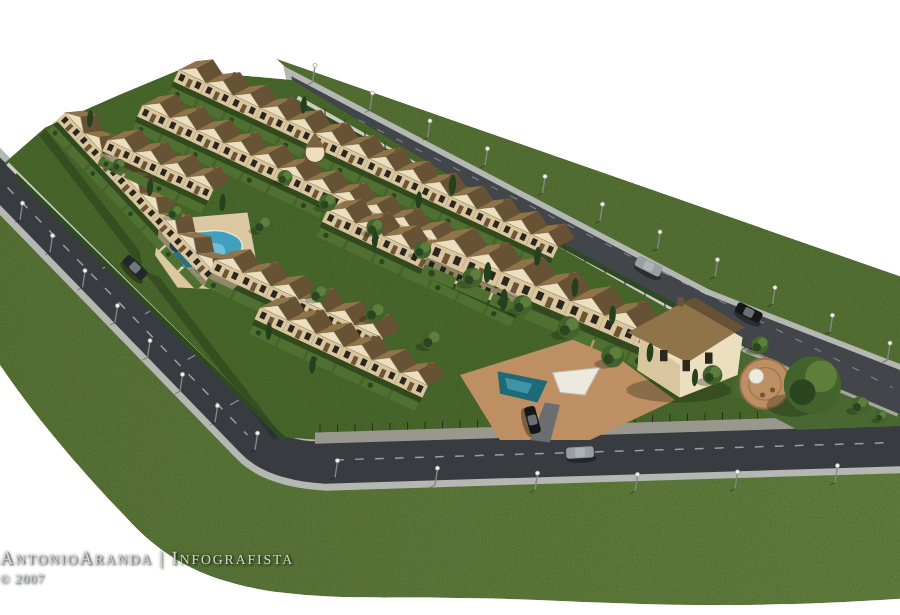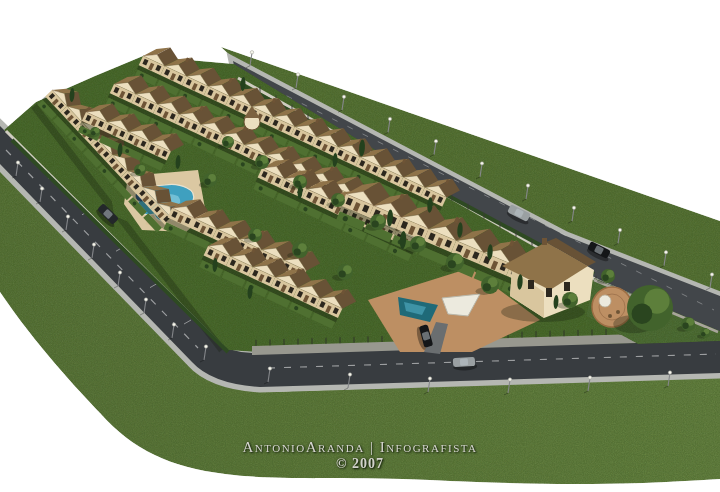--- a/index.html
+++ b/index.html
@@ -1,23 +1,23 @@
 <!DOCTYPE html>
 <html><head>
 <meta charset="utf-8">
 <style>
   html,body{margin:0;padding:0;background:#ffffff;}
   .stage{position:relative;width:720px;height:492px;background:#ffffff;overflow:hidden;
          font-family:"Liberation Serif", serif;}
   .stage svg{position:absolute;left:0;top:0;}
-  .credit{position:absolute;left:0;top:440px;width:720px;text-align:center;pointer-events:none;}
+  .credit{position:absolute;left:0;top:440px;width:720px;pointer-events:none;}
   .credit .l1{font-variant:small-caps;font-size:15px;letter-spacing:1.5px;color:#d6d6d0;
               text-shadow:1px 1px 2px rgba(12,22,6,.95),0 0 3px rgba(0,0,0,.45);line-height:15px;}
-  .credit .l2{font-size:14px;letter-spacing:1px;color:#d2d2cb;margin-top:2px;
-              text-shadow:1px 1px 2px rgba(12,22,6,.95),0 0 3px rgba(0,0,0,.45);line-height:13px;font-weight:bold;}
+  .credit .l2{font-size:10px;letter-spacing:1px;color:#d2d2cb;margin-top:2px;
+              text-shadow:1px 1px 2px rgba(12,22,6,.95),0 0 3px rgba(0,0,0,.45);line-height:13px;}
 </style>
 </head>
 <body>
 
 <div class="stage">
   <svg id="scene" width="720" height="492" viewBox="0 0 720 492">
       <defs>
         <filter id="gtex" x="-2%" y="-2%" width="104%" height="104%">
           <feTurbulence type="fractalNoise" baseFrequency="0.9" numOctaves="2" seed="7" result="n"></feTurbulence>
           <feColorMatrix in="n" type="matrix" values="0 0 0 0 0  0 0 0 0 0  0 0 0 0 0  0.8 0.8 0 0 0" result="na"></feColorMatrix>

